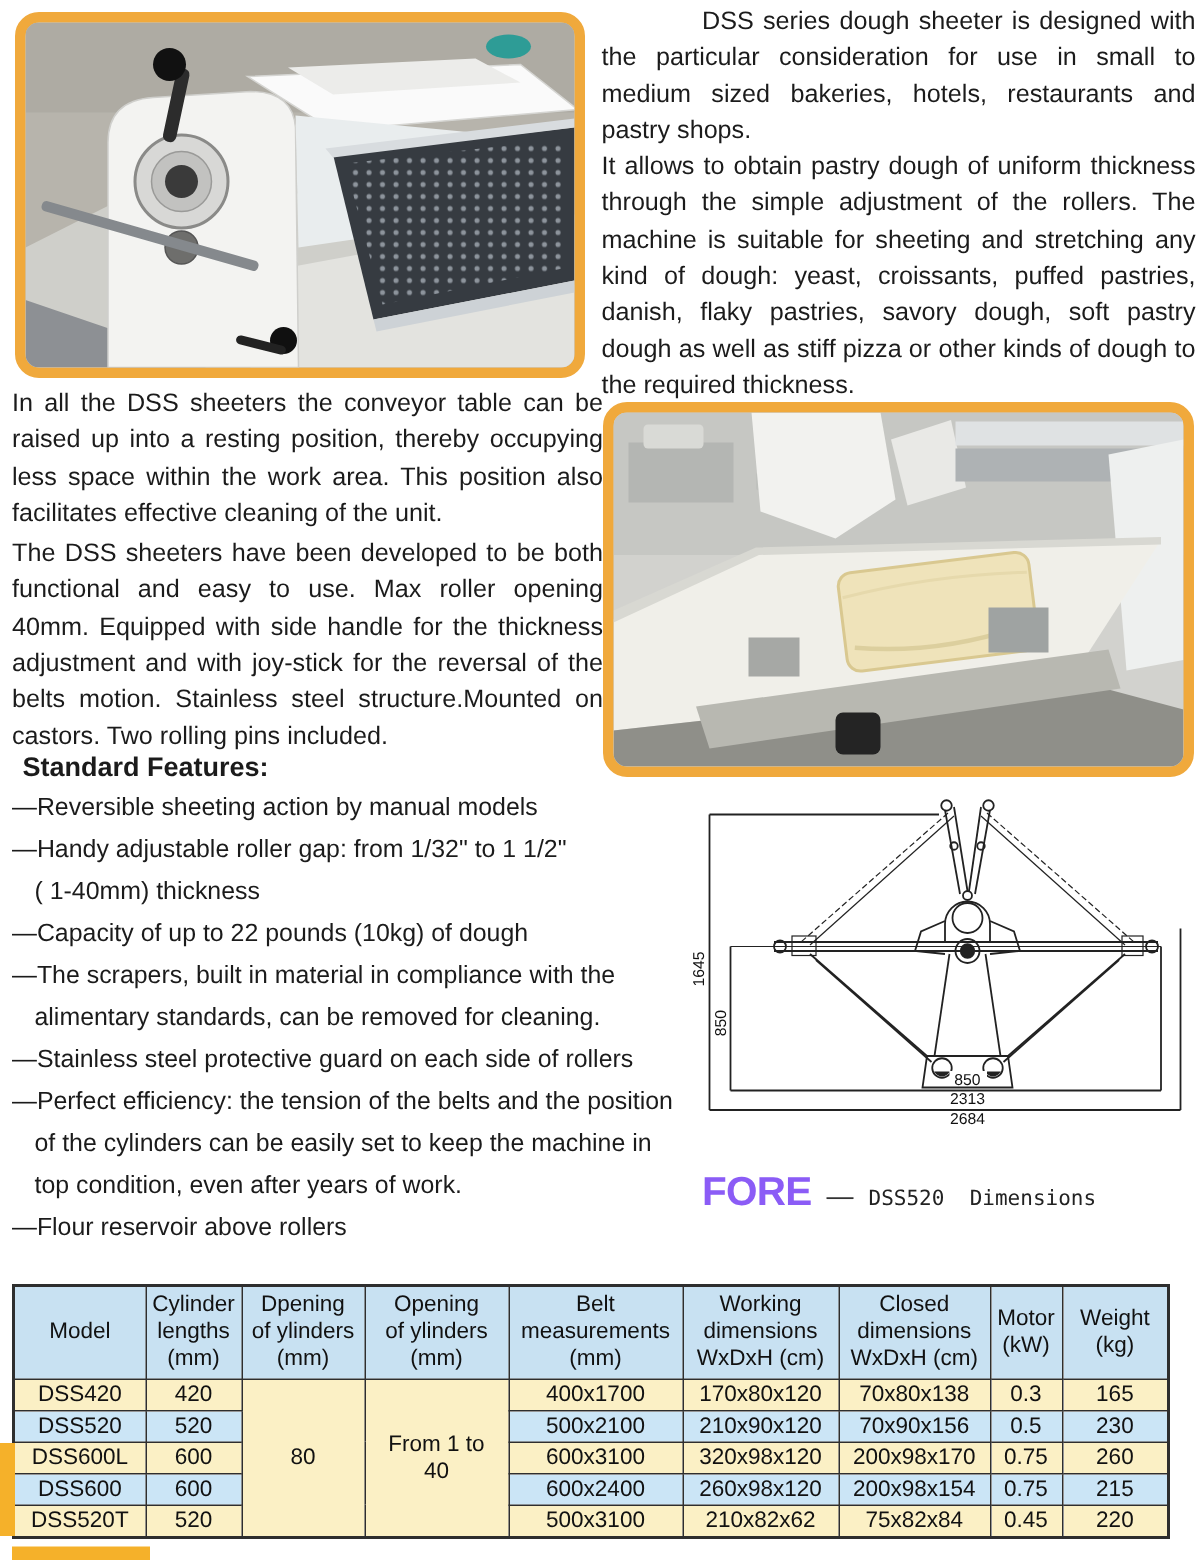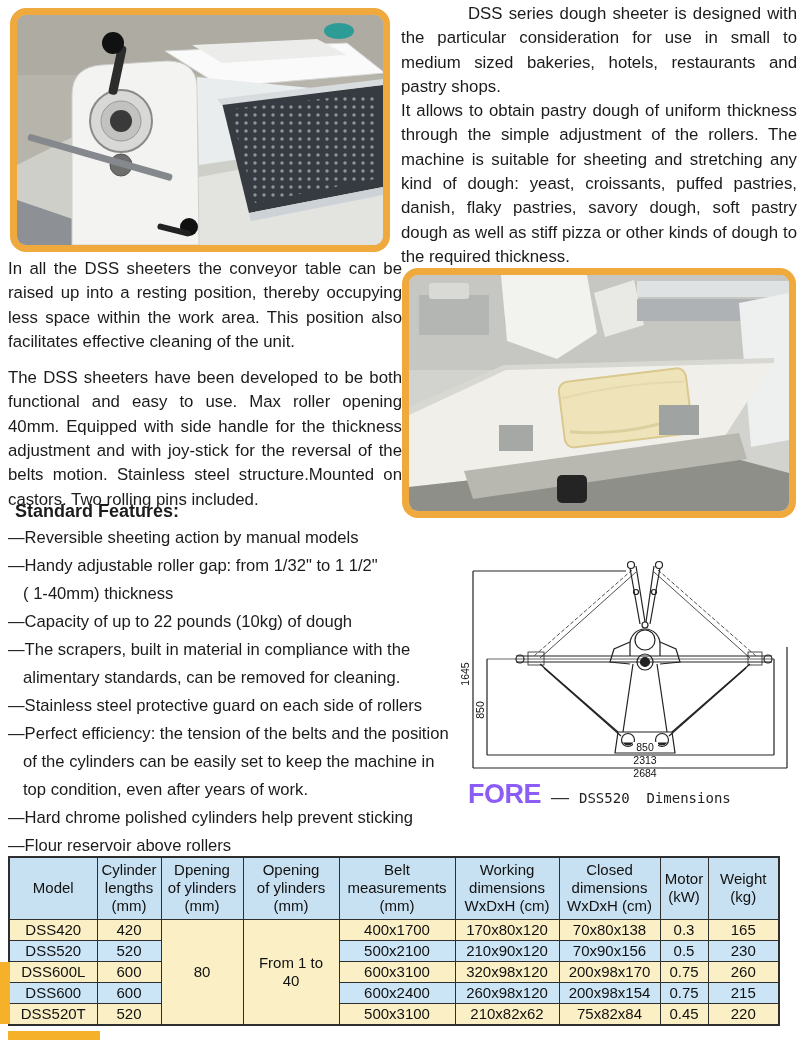--- a/index.html
+++ b/index.html
@@ -17,37 +17,37 @@
   }
   #photo1 { left:10px; top:8px;  width:380px; height:244px; }
   #photo2 { left:402px; top:268px; width:394px; height:250px; }
   .photo-frame svg { display:block; width:100%; height:100%; }
 
   
   .jpara { text-align:justify; font-size:16.8px; line-height:24.3px; }
   #intro { position:absolute; left:401px; top:2px; width:396px; }
   #intro .p1 { text-indent:67px; }
   #left-text { position:absolute; left:8px; top:257px; width:394px; }
-  #left-text .p1 { margin-bottom:12px; }
+  #left-text .p1 { margin-bottom:3px; }
 
   #features-heading {
     position:absolute; left:15px; top:501px;
     font-size:18px; font-weight:bold;
   }
   #features {
     position:absolute; left:8px; top:524px; width:480px;
     list-style:none; font-size:16.6px; line-height:28px;
   }
   #features li {
     white-space:pre-line;
     padding-left:15px; text-indent:-15px;
   }
 
   
-  #diagram { position:absolute; left:456px; top:552px; width:340px; height:226px;text-align:center; }
+  #diagram { position:absolute; left:456px; top:524px; width:340px; height:226px;text-align:center; }
   #diagram svg { display:block; width:100%; height:100%; }
   #diagram-caption {
     position:absolute; left:468px; top:779px;
     display:flex; align-items:baseline; gap:10px;
   }
   #diagram-caption .fore {
     font-size:27px; font-weight:bold; letter-spacing:-0.5px; color:#8b5cf6;
   }
   #diagram-caption .sep { font-size:18px; color:#333; }
   #diagram-caption .dims {
@@ -169,21 +169,20 @@
   <li>—Reversible sheeting action by manual models</li>
   <li>—Handy adjustable roller gap: from 1/32" to 1 1/2"
 ( 1-40mm) thickness</li>
   <li>—Capacity of up to 22 pounds (10kg) of dough</li>
   <li>—The scrapers, built in material in compliance with the
 alimentary standards, can be removed for cleaning.</li>
   <li>—Stainless steel protective guard on each side of rollers</li>
   <li>—Perfect efficiency: the tension of the belts and the position
 of the cylinders can be easily set to keep the machine in
 top condition, even after years of work.</li>
-  <li>—Hard chrome polished cylinders help prevent sticking</li>
   <li>—Flour reservoir above rollers</li>
 </ul>
 
 <div id="diagram">
   <svg viewBox="0 0 340 226">
     <g stroke="#222" stroke-width="1.2" fill="none">
 
       <line x1="17" y1="19" x2="17" y2="216"></line>
       <line x1="17" y1="19" x2="170" y2="19"></line>
       <line x1="31" y1="107" x2="31" y2="203"></line>

